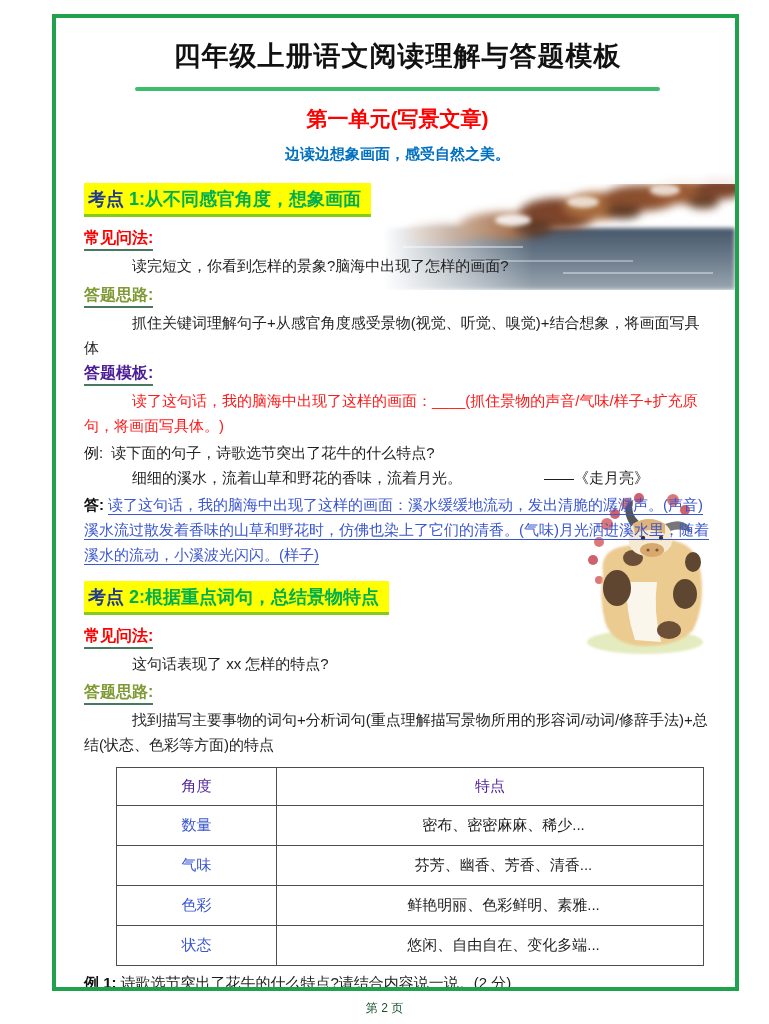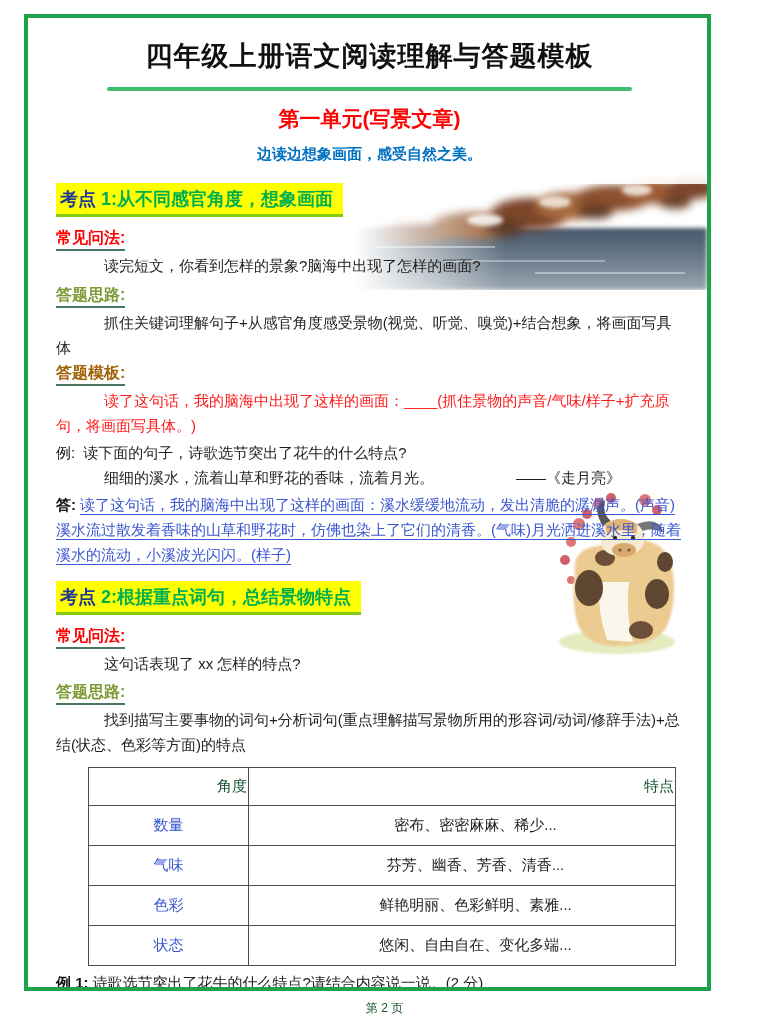--- a/index.html
+++ b/index.html
@@ -3,21 +3,21 @@
 <meta charset="utf-8">
 <style>
   html,body{margin:0;padding:0;}
   body{
     width:769px;height:1024px;position:relative;overflow:hidden;
     background:#ffffff;
     font-family:"Liberation Sans","DejaVu Sans",sans-serif;
     color:#1f1f1f;
   }
   .page-frame{
-    position:absolute;left:24px;top:14px;width:687px;height:977px;
+    position:absolute;left:52px;top:14px;width:687px;height:977px;
     border:4px solid #1fa24b;box-sizing:border-box;
     background:transparent;overflow:hidden;
   }
   .content{
     position:relative;z-index:2;
     padding:20px 24px 0 28px;
   }
   
   .doc-title{
     text-align:center;font-size:27px;font-weight:bold;color:#111;
@@ -44,21 +44,21 @@
   .kaodian .k-title{color:#00b050;}
   .k1-head{margin-top:18px;}
   .k2-head{margin-top:14px;}
   
   .sec-label{
     display:inline-block;font-size:16px;font-weight:bold;line-height:20px;
     border-bottom:2px solid #48795e;padding-bottom:1px;
   }
   .label-red{color:#fe0000;}
   .label-olive{color:#7f9a35;}
-  .label-blue{color:#a16207;}
+  .label-blue{color:#4c1d95;}
   .lbl-row{margin-top:11px;}
   
   p{margin:0;}
   .para{font-size:15px;line-height:25px;color:#1f1f1f;}
   .indent{padding-left:48px;}
   .hang-indent{text-indent:48px;}
   .mt2{margin-top:2px;}
   .mt4{margin-top:4px;}
   .red-bold{color:#fe1a1a;font-weight:normal;}
   .ans-label{font-weight:bold;color:#111;white-space:nowrap;margin-right:4px;}
@@ -70,21 +70,21 @@
   .sentence-fixed1{width:412px;}
   .poem-source{white-space:nowrap;}
   
   .trait-table{
     margin:10px 0 0 32px;width:588px;border-collapse:collapse;table-layout:fixed;
     font-size:15px;
   }
   .trait-table td{border:1px solid #4d4d4d;height:40px;box-sizing:border-box;}
   .trait-table .col-angle{width:160px;text-align:center;}
   .trait-table .col-trait{padding-left:28px;text-align:center;}
-  .trait-table .hdr{color:#14532d;text-align:right;height:38px;}
+  .trait-table .hdr{color:#4c1d95;text-align:center;height:38px;}
   .angle-blue{color:#3a56d0;}
   
   .sea-illus{position:absolute;right:0px;top:150px;z-index:1;}
   .cow-illus{position:absolute;right:18px;top:472px;z-index:1;}
   
   .footer{
     position:absolute;left:0;top:1000px;width:769px;text-align:center;
     font-size:12px;color:#14532d;z-index:3;
   }
 </style>

